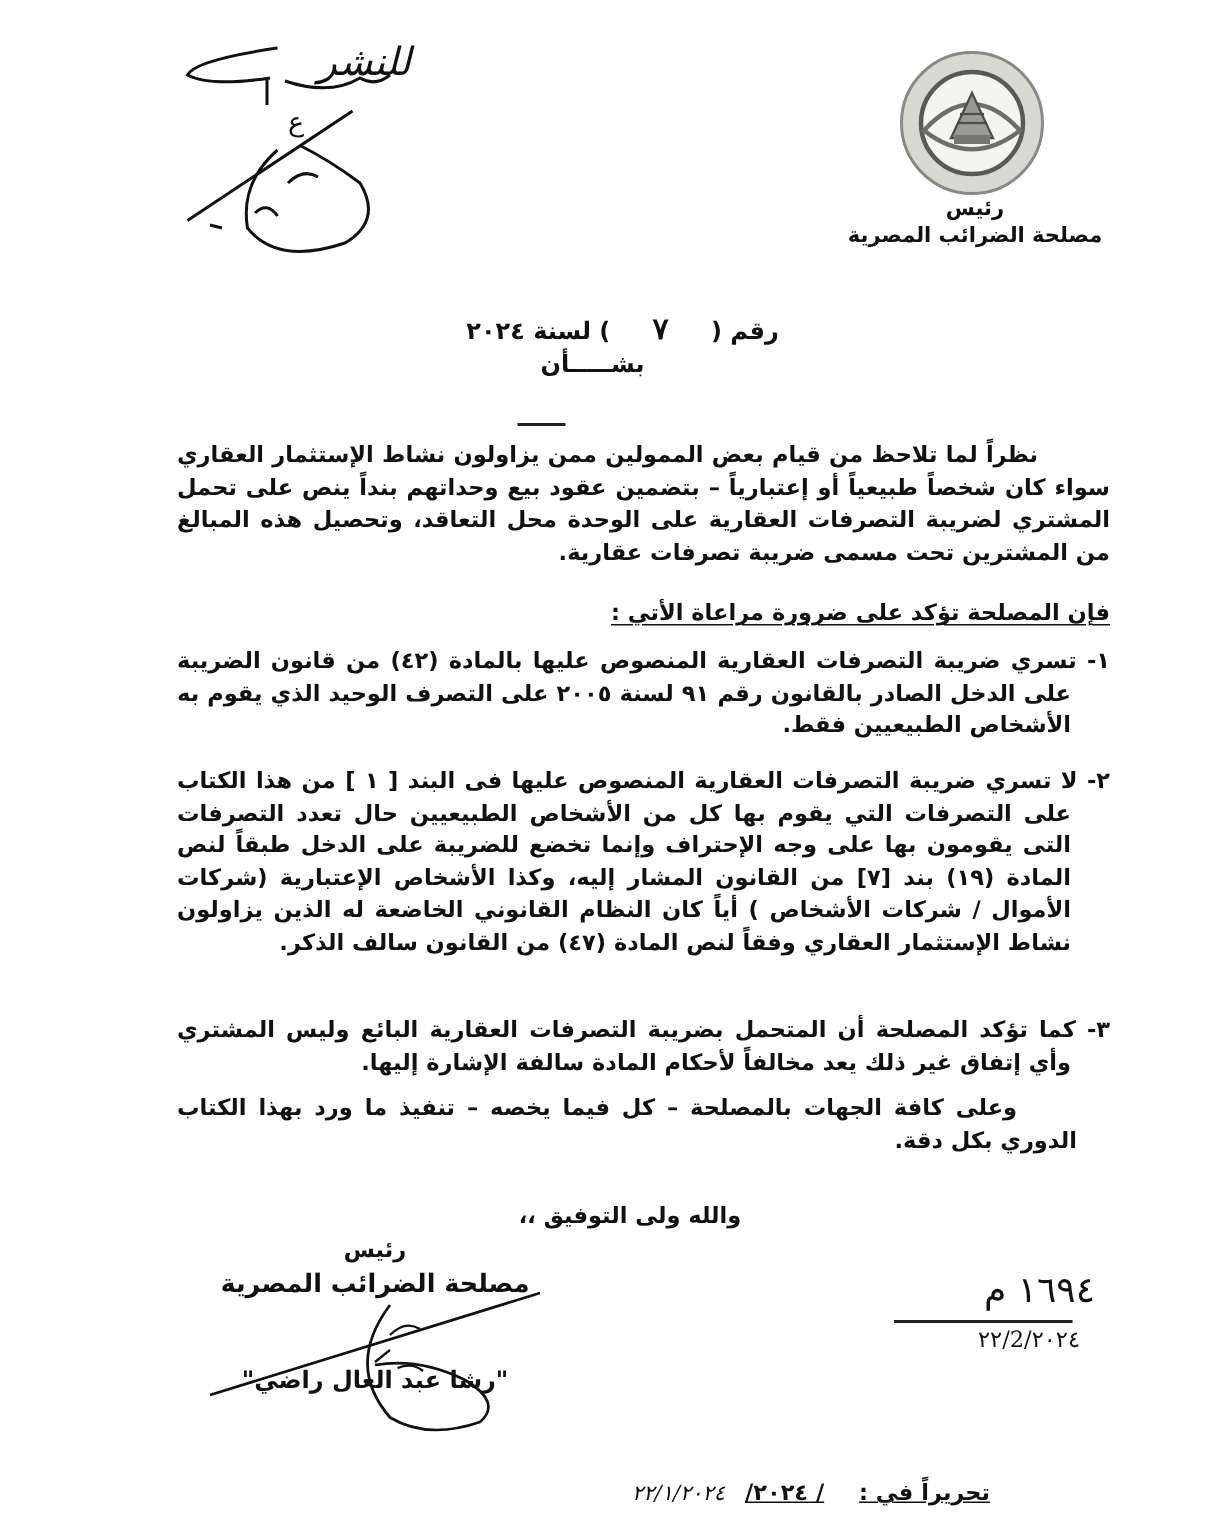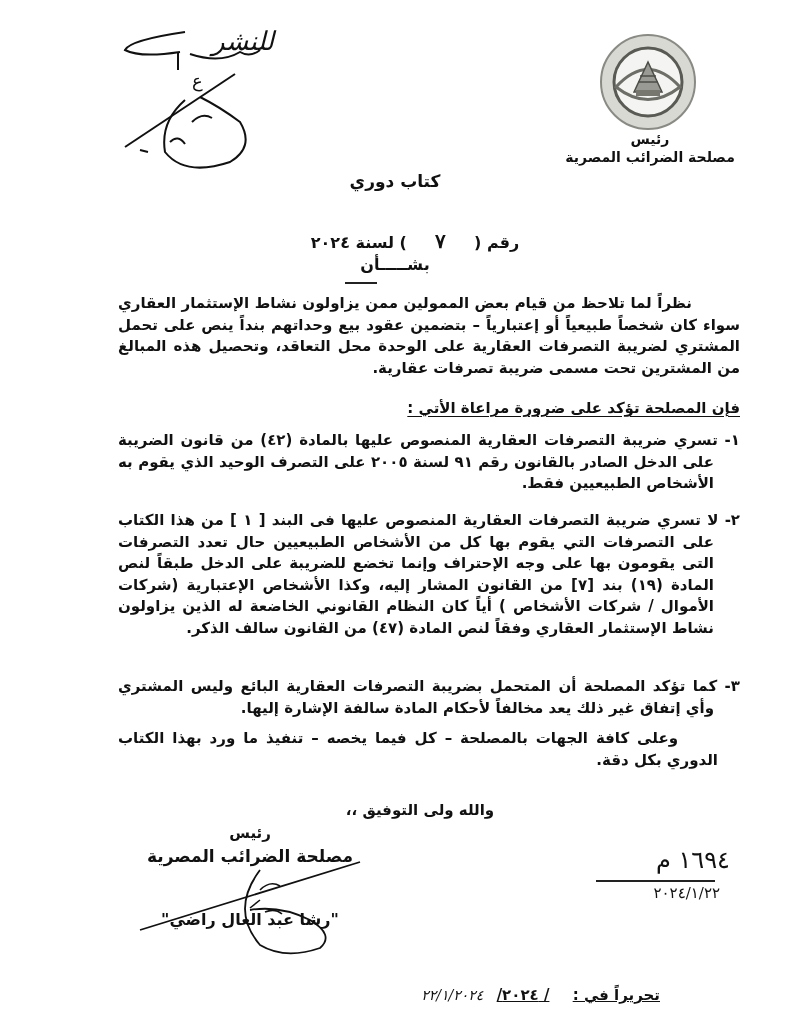--- a/index.html
+++ b/index.html
@@ -84,21 +84,20 @@
     <path d="M100 32 Q130 42 150 30 Q160 36 170 28" fill="none" stroke="#111" stroke-width="2"></path>
     <path d="M145 52 L35 125" fill="none" stroke="#111" stroke-width="2"></path>
     <path d="M95 78 Q70 100 75 130 Q95 155 140 140 Q165 125 150 100 Q130 85 110 75" fill="none" stroke="#111" stroke-width="2"></path>
     <path d="M102 100 Q112 90 122 96 M80 120 Q88 112 95 122 M50 128 L58 130" fill="none" stroke="#111" stroke-width="2"></path>
   </svg>
   <span class="abs" style="left:112px;top:4px;font-size:26px;font-family:Liberation Sans, sans-serif;font-style:italic;">للنشر</span>
   <span class="abs" style="left:92px;top:48px;font-size:18px;font-family:'DejaVu Serif',serif;">ع</span>
 </div>
 
 <div class="abs titles">
-  <div class="kt">كتاب دوري</div>
   <div class="num">
     <span>رقم (</span>
     <span class="slot">٧</span>
     <span>) لسنة ٢٠٢٤</span>
   </div>
   <div class="bshan">بشـــــأن</div>
 </div>
 <div class="abs short-rule"></div>
 
 <div class="abs body-text p-intro">نظراً لما تلاحظ من قيام بعض الممولين ممن يزاولون نشاط الإستثمار العقاري سواء كان شخصاً طبيعياً أو إعتبارياً – بتضمين عقود بيع وحداتهم بنداً ينص على تحمل المشتري لضريبة التصرفات العقارية على الوحدة محل التعاقد، وتحصيل هذه المبالغ من المشترين تحت مسمى ضريبة تصرفات عقارية.</div>
@@ -124,20 +123,20 @@
 </div>
 <svg class="abs sig-scrawl" viewBox="0 0 280 110">
   <path d="M250 12 L30 80" fill="none" stroke="#111" stroke-width="1.8"></path>
   <path d="M150 20 Q120 60 150 95 Q175 110 210 98 Q225 85 200 70 Q170 55 140 60" fill="none" stroke="#111" stroke-width="1.8"></path>
   <path d="M150 40 Q160 30 170 36 M140 58 L150 50 M155 62 Q165 58 172 64" fill="none" stroke="#111" stroke-width="1.6"></path>
 </svg>
 
 <div class="abs incoming">
   <span class="no">١٦٩٤ م</span>
   <div class="line"></div>
-  <span class="dt">٢٠٢٤/١/٢٢</span>
+  <span class="dt">٢٠٢٤/2/٢٢</span>
 </div>
 
 <div class="abs footer-date">
   <span class="lbl">تحريراً في :</span>
   <span class="val">/  ٢٠٢٤/</span>
   <span class="hand">٢٢/١/٢٠٢٤</span>
 </div>
 
 </body></html>

